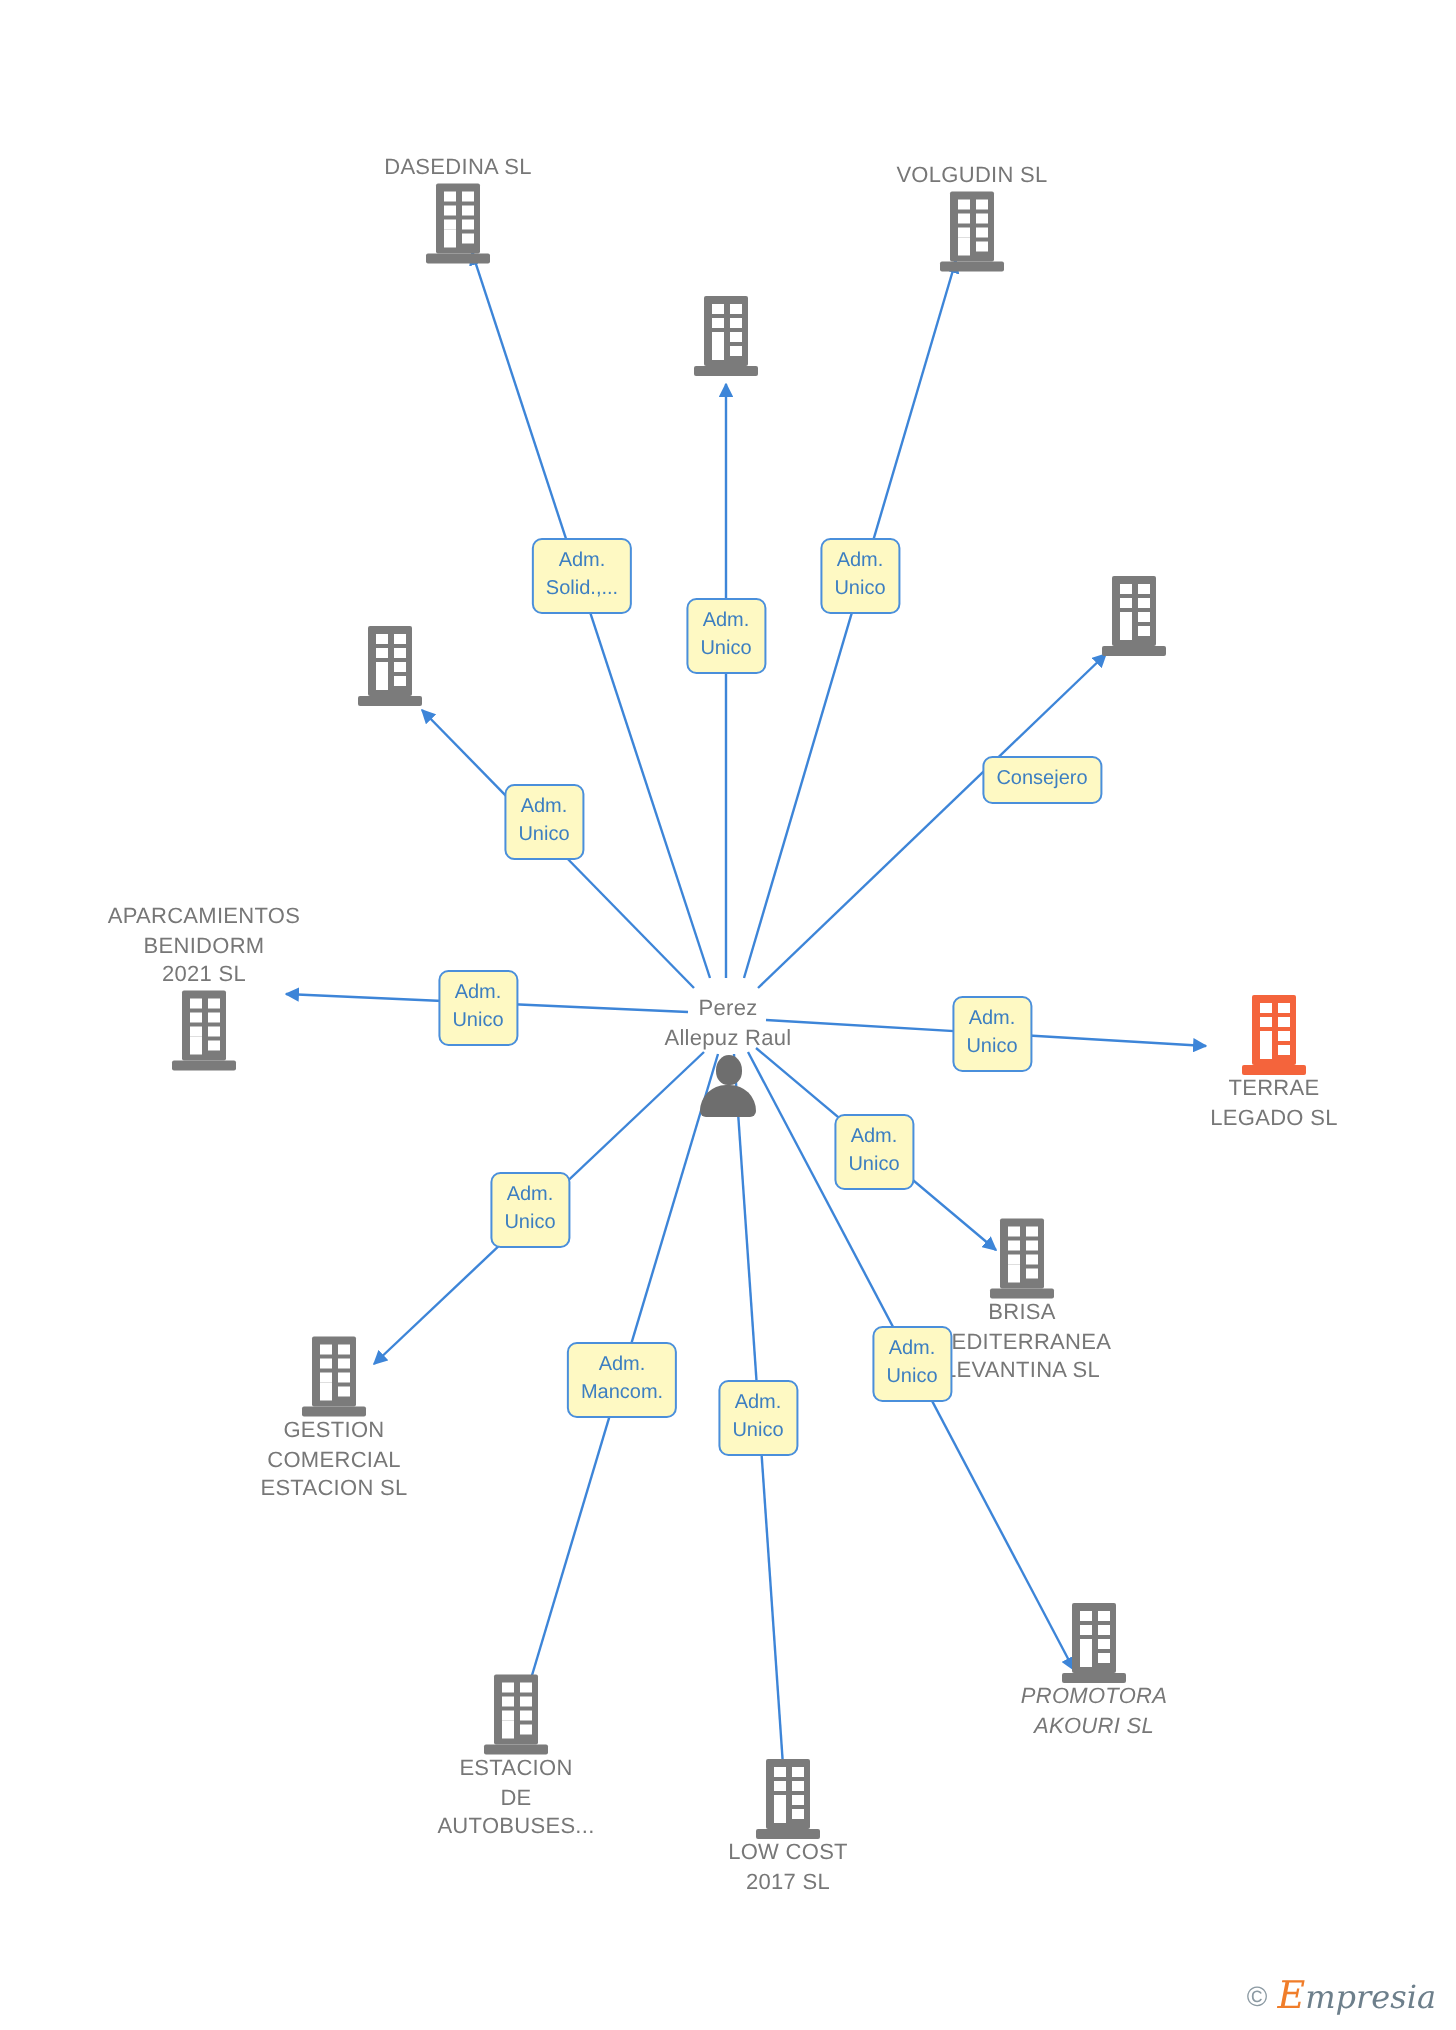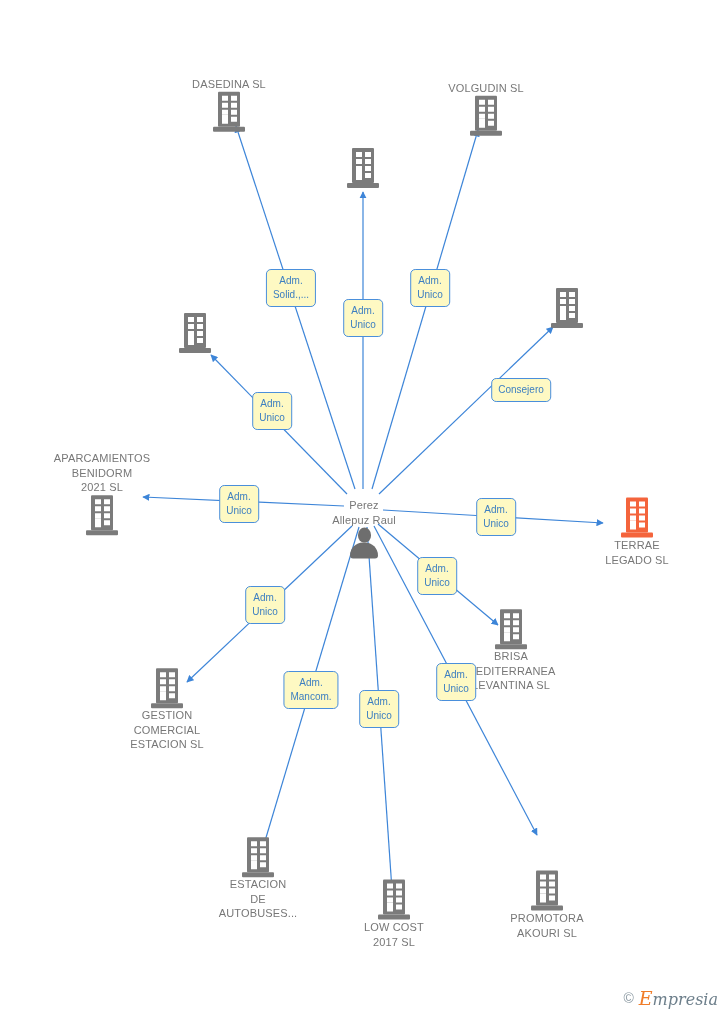--- a/index.html
+++ b/index.html
@@ -241,21 +241,21 @@
             <span class="win" style="left: 18px; top: 11px;"></span>
             <span class="win" style="left: 18px; top: 18px;"></span>
             <span class="win" style="left: 18px; top: 25px;"></span>
             <span class="door"></span>
           </div>
         </div>
         <div class="caption">GESTION
 COMERCIAL
 ESTACION SL</div>
       </div>
-      <div class="node company" style="left: 547px; top: 905px;">
+      <div class="node company" style="left: 547px; top: 836px; font-style: italic;">
         <div class="icon">
           <div class="bldg">
             <span class="tower"></span>
             <span class="base"></span>
             <span class="win" style="left: 9px; top: 4px;"></span>
             <span class="win" style="left: 9px; top: 11px;"></span>
             <span class="win" style="left: 9px; top: 18px;"></span>
             <span class="win" style="left: 18px; top: 4px;"></span>
             <span class="win" style="left: 18px; top: 11px;"></span>
             <span class="win" style="left: 18px; top: 18px;"></span>

